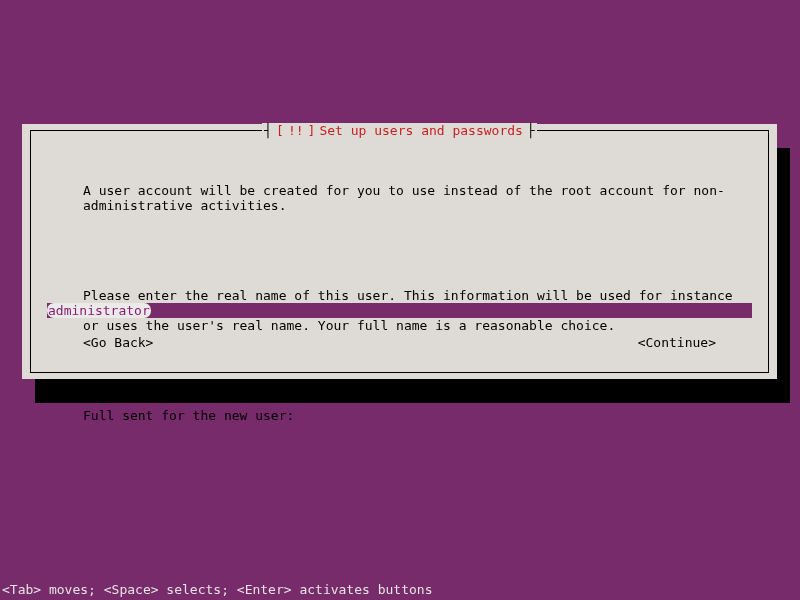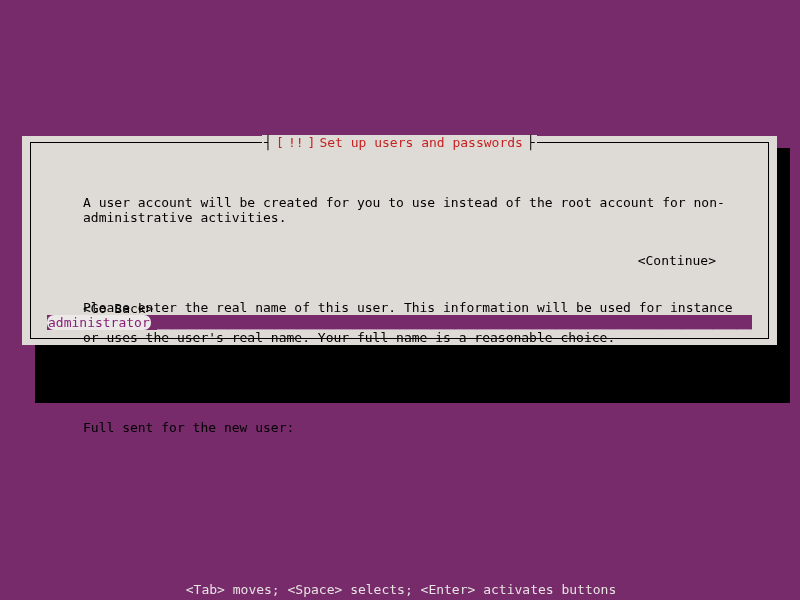--- a/index.html
+++ b/index.html
@@ -16,22 +16,22 @@
     position: relative;
   }
   .shadow {
     position: absolute;
     left: 35px; top: 148px;
     width: 755px; height: 255px;
     background: #000;
   }
   .dialog {
     position: absolute;
-    left: 22px; top: 136px;
-    width: 755px; height: 209px;
+    left: 22px; top: 124px;
+    width: 755px; height: 255px;
     background: #dedbd6;
     color: #000;
   }
   .dialog-border {
     position: absolute;
     left: 8px; right: 8px; top: 6px; bottom: 6px;
     border: 1px solid #000;
   }
   .title-box {
     position: absolute;
@@ -74,29 +74,28 @@
     letter-spacing: 0;
     overflow: hidden;
     white-space: nowrap;
   }
   .nav-row {
     position: absolute;
     left: 16px; right: 16px; bottom: 22px;
     display: flex;
     justify-content: space-between;
   }
-  .nav-left { padding-left: 36px; margin-top: 48px; }
+  .nav-left { padding-left: 36px; }
   .nav-right { padding-right: 36px; }
   .footer {
     position: absolute;
     left: 0; right: 0; bottom: 3px;
     color: #e7e4e1;
     padding-left: 2px;
     white-space: pre;
-    text-align: center;
   }
 </style>
 </head>
 <body>
 
 <div class="shadow"></div>
 
 <div class="dialog">
   <div class="dialog-border">
 
@@ -107,21 +106,20 @@
     <div class="body">
       <div>A user account will be created for you to use instead of the root account for non-administrative activities.</div>
       <div style="height:15px"></div>
       <div>Please enter the real name of this user. This information will be used for instance as default origin for emails sent by this user as well as any program which displays or uses the user's real name. Your full name is a reasonable choice.</div>
       <div style="height:15px"></div>
       <div>Full sent for the new user:</div>
     </div>
 
     <div class="input-row">
       <span class="input-value">administrator</span>
-      <span class="input-fill" style="left:110px; right:0;">____________________________________________________________________________</span>
     </div>
 
     <div class="nav-row">
       <span class="nav-left">&lt;Go Back&gt;</span>
       <span class="nav-right">&lt;Continue&gt;</span>
     </div>
 
   </div>
 </div>
 

